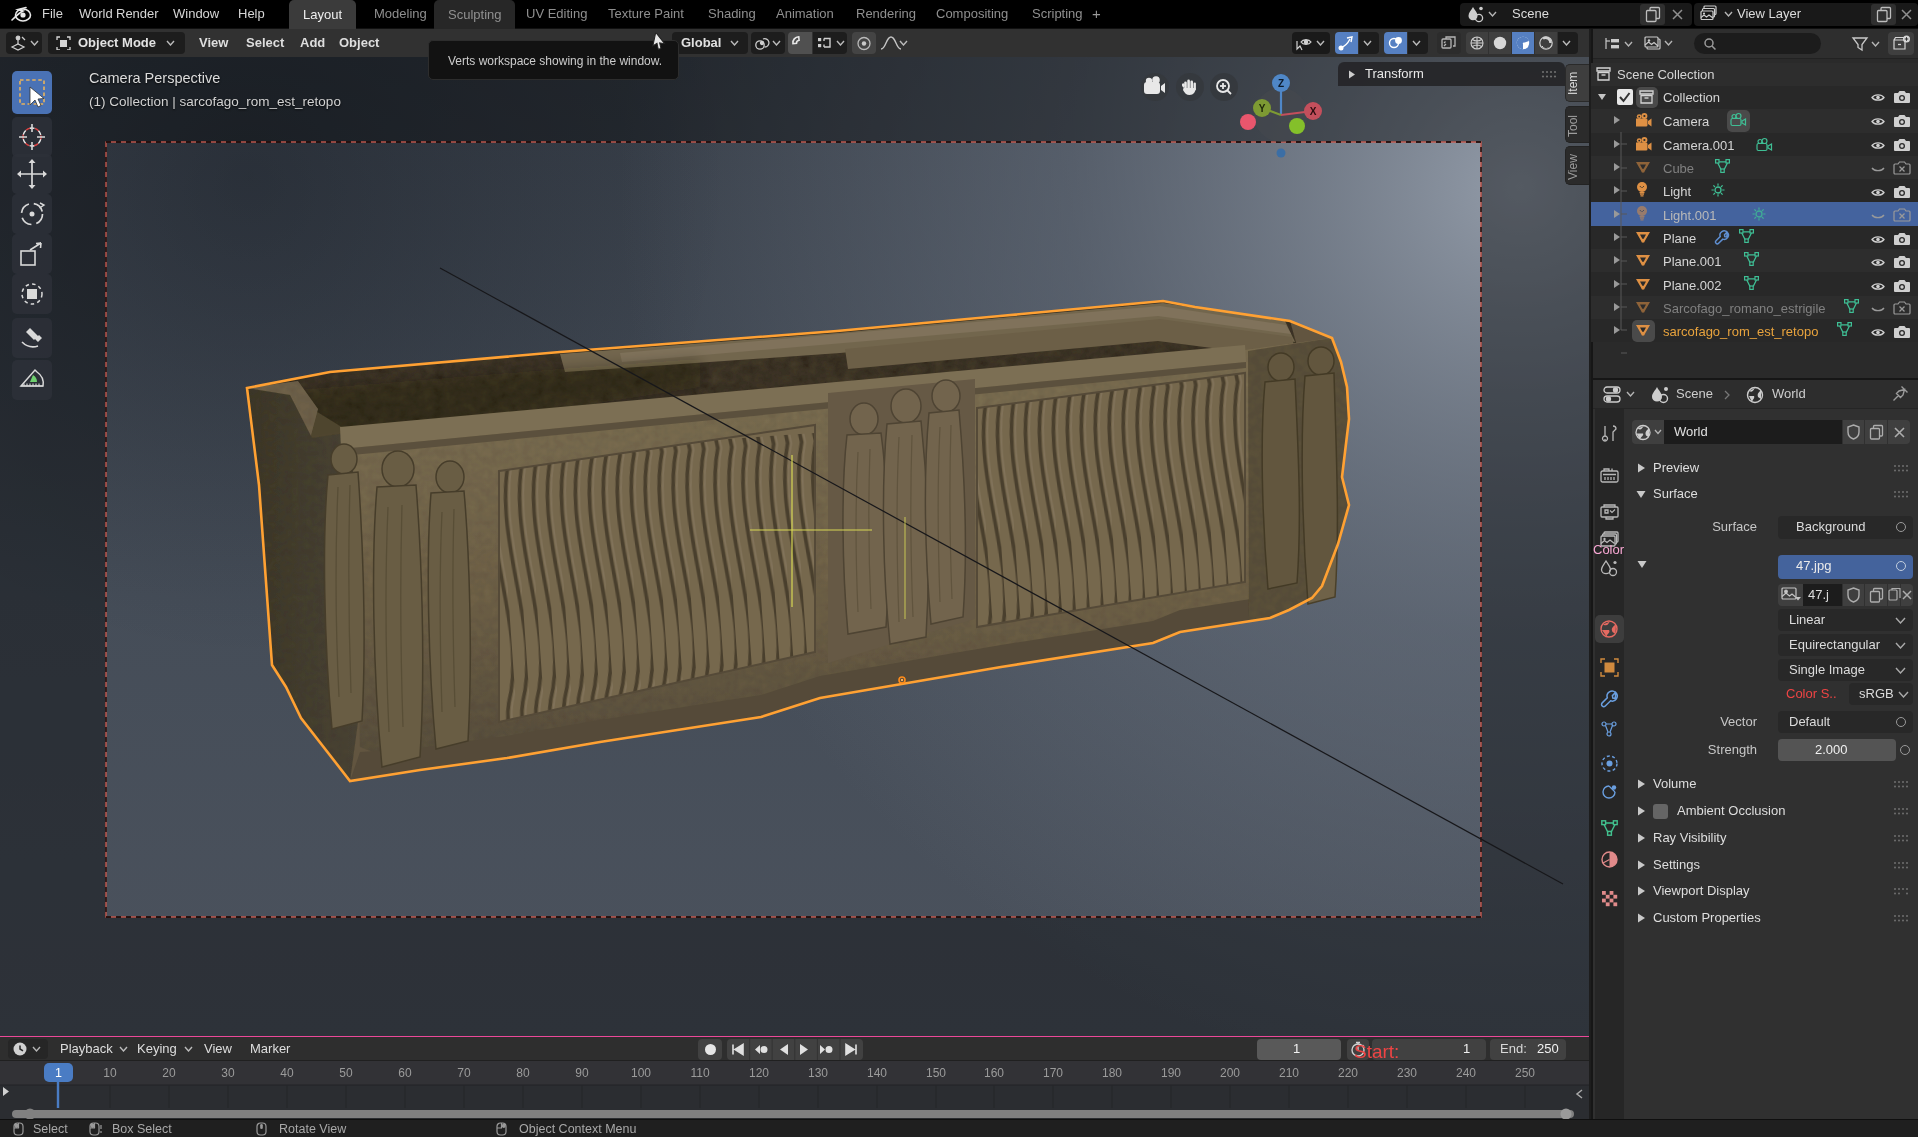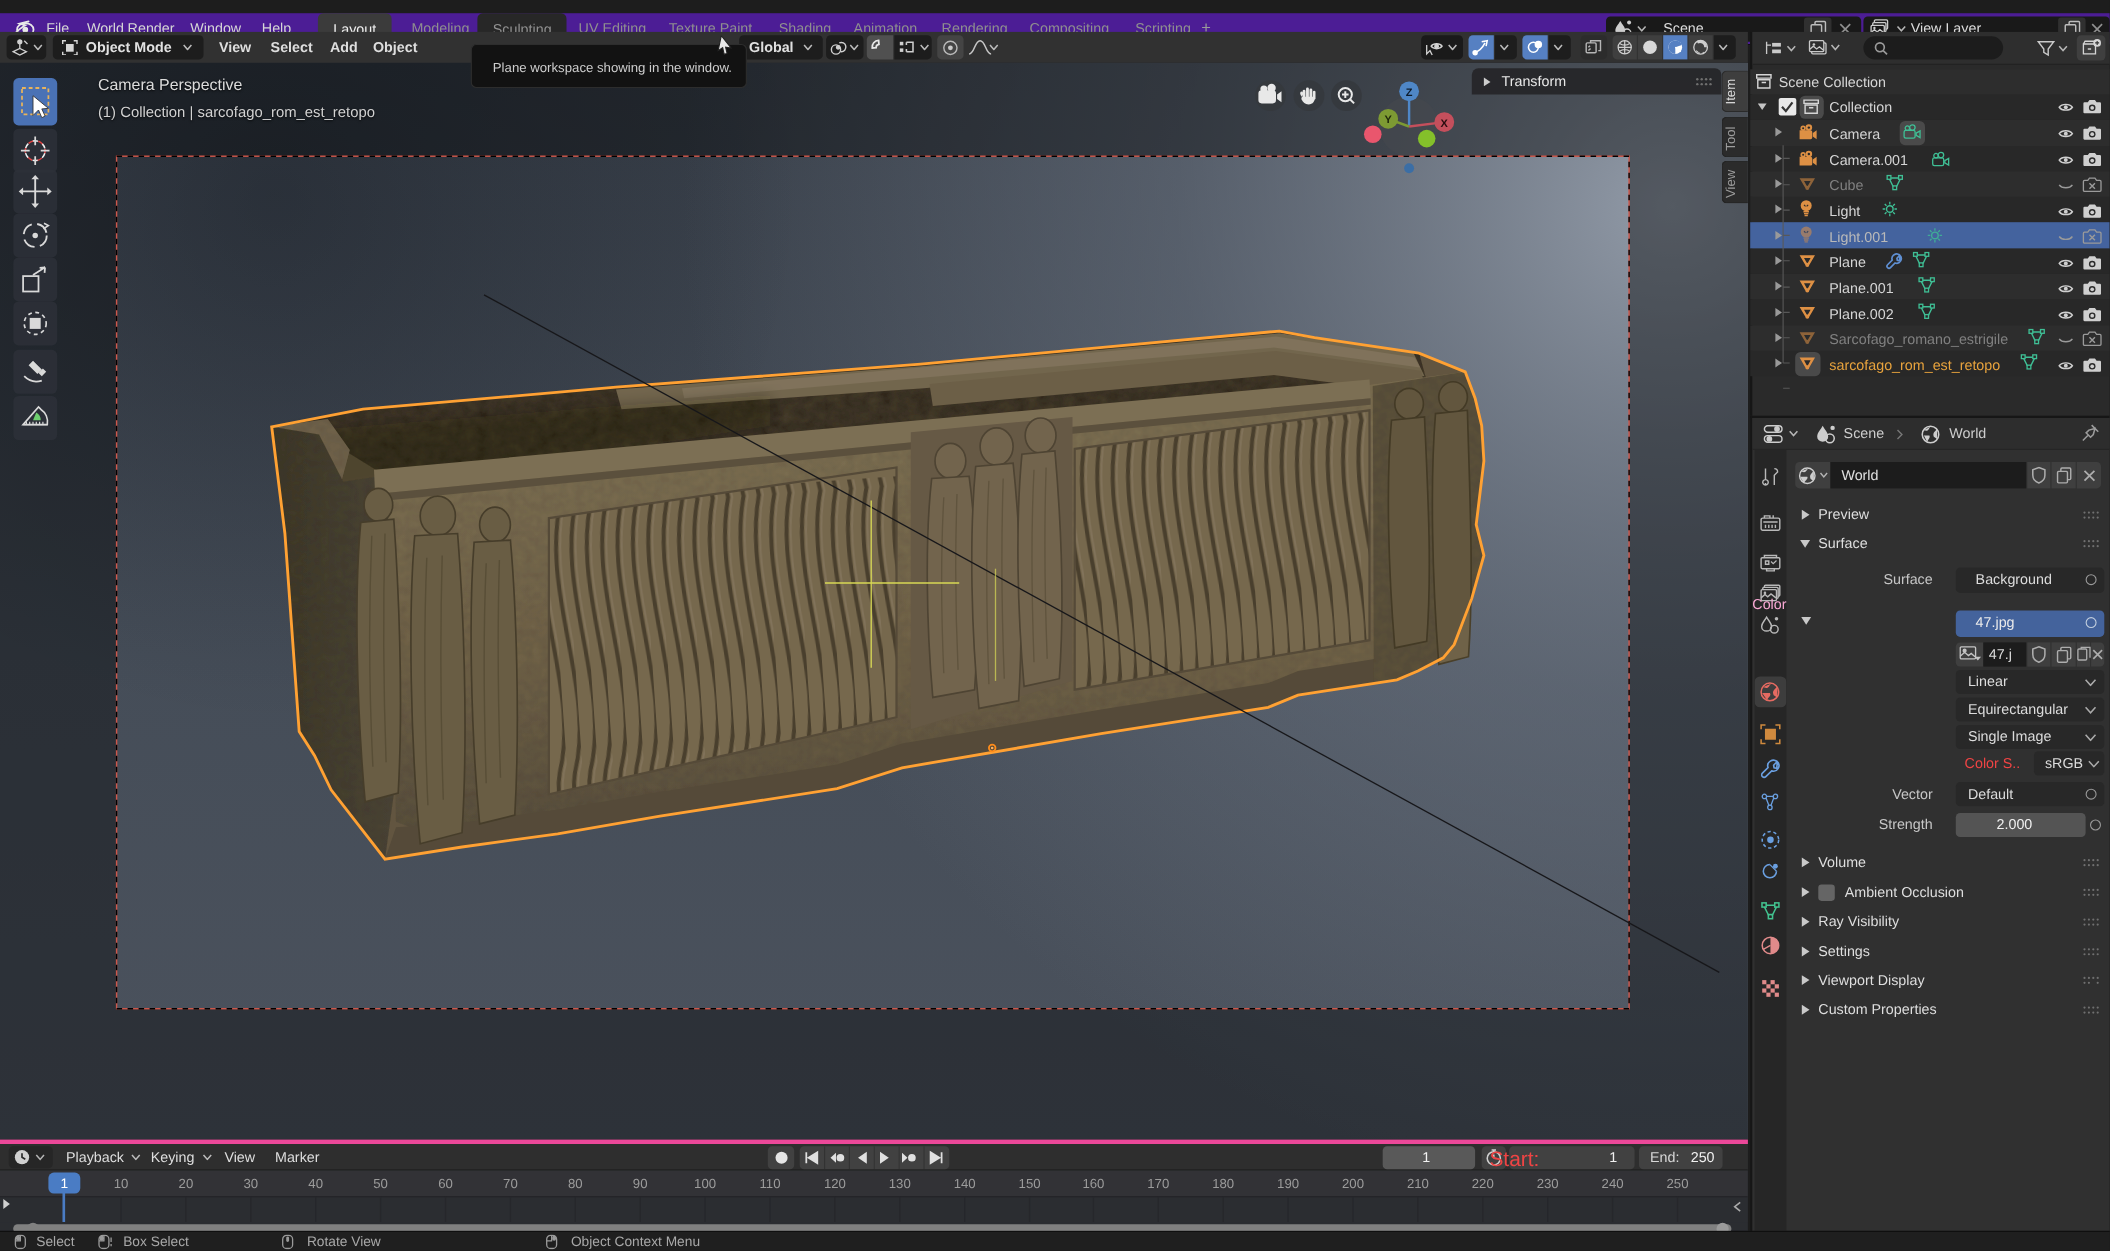--- a/index.html
+++ b/index.html
@@ -6,21 +6,21 @@
   html,body { width:1918px; height:1137px; overflow:hidden; background:#1d1d1d;
     font-family:"Liberation Sans", sans-serif; }
   #app { position:relative; width:1918px; height:1137px; background:#1d1d1d; color:#bfbfbf; }
   .abs { position:absolute; }
   .txt { white-space:nowrap; }
 </style>
 </head>
 <body>
 <div id="app">
 
-  <div class="abs" id="topbar" style="left:0;top:0;width:1918px;height:29px;background:#4c1d95;border-bottom:1px solid #111;margin-top:12px;">
+  <div class="abs" id="topbar" style="left:0;top:0;width:1918px;height:29px;background:#000000;border-bottom:1px solid #111;">
     <svg class="abs" style="left:10px;top:4px" width="24" height="20" viewBox="0 0 24 20">
       <g fill="none" stroke="#e8e8e8" stroke-width="1.6">
         <ellipse cx="13" cy="11" rx="7.5" ry="6"></ellipse>
         <circle cx="13" cy="11" r="2.6" fill="#e8e8e8" stroke="none"></circle>
         <path d="M2,16 C6,12 9,9 13,7 L8,5.5 L16,3.5" stroke-linecap="round"></path>
       </g>
     </svg>
     <div class="abs txt" style="left:42px;top:6px;font-size:13px;color:#d6d6d6">File</div>
     <div class="abs txt" style="left:79px;top:6px;font-size:13px;color:#d6d6d6">World</div>
     <div class="abs txt" style="left:116px;top:6px;font-size:13px;color:#d6d6d6">Render</div>
@@ -553,27 +553,27 @@
     </div>
     <div class="abs" style="left:1565px;top:49px;width:24px;height:37px;background:#2b2b2b;border-radius:5px 0 0 5px;border:1px solid #232323;border-right:none;">
       <div style="writing-mode:vertical-rl;transform:rotate(180deg);font-size:12px;color:#9d9d9d;width:22px;height:38px;text-align:center;">Tool</div>
     </div>
     <div class="abs" style="left:1565px;top:89px;width:24px;height:39px;background:#2b2b2b;border-radius:5px 0 0 5px;border:1px solid #232323;border-right:none;">
       <div style="writing-mode:vertical-rl;transform:rotate(180deg);font-size:12px;color:#9d9d9d;width:22px;height:40px;text-align:center;">View</div>
     </div>
   </div>
 
   <div class="abs" style="left:428px;top:40px;width:251px;height:40px;background:rgba(18,18,18,0.97);border:1px solid #2d2d2d;border-radius:5px;z-index:50;">
-    <div class="abs txt" style="left:19px;top:13px;font-size:12px;color:#cdcdcd">Plane workspace showing in the window.</div>
+    <div class="abs txt" style="left:19px;top:13px;font-size:12px;color:#cdcdcd">Verts workspace showing in the window.</div>
   </div>
   <svg class="abs" style="left:650px;top:32px;z-index:60" width="16" height="20" viewBox="0 0 16 20">
     <path d="M4,1 L4,15 L7.5,11.5 L10,17 L12.5,15.8 L10,10.5 L15,10.2 Z" fill="#e8e8e8" stroke="#222" stroke-width="1" transform="rotate(12 8 9)"></path>
   </svg>
 
-  <div class="abs" id="timeline" style="left:0;top:1036px;width:1589px;height:83px;background:#2b2d31;border-top:4px solid #ec4899;overflow:hidden;">
+  <div class="abs" id="timeline" style="left:0;top:1036px;width:1589px;height:83px;background:#2b2d31;border-top:1px solid #ec4899;overflow:hidden;">
     <div class="abs" style="left:0;top:0;width:1589px;height:24px;background:#2e2e2e;border-bottom:1px solid #202020;"></div>
     <div class="abs" style="left:8px;top:2px;width:40px;height:20px;background:#262626;border-radius:4px;"></div>
     <svg class="abs" style="left:12px;top:4px" width="32" height="16" viewBox="0 0 32 16">
       <circle cx="8" cy="8" r="6.5" fill="#d0d0d0"></circle>
         <path d="M8,4.5 V8 L11,9.8" stroke="#262626" stroke-width="1.5" fill="none"></path>
       <path d="M21,6 L24.5,10 L28,6" stroke="#b5b5b5" stroke-width="1.4" fill="none"></path>
     </svg>
     <div class="abs txt" style="left:60px;top:4px;font-size:13px;color:#dedede">Playback</div>
     <svg class="abs" style="left:119px;top:9px" width="9" height="6" viewBox="0 0 9 6">
         <path d="M1,1 L4.5,5 L8,1" stroke="#bbb" stroke-width="1.4" fill="none"></path>

